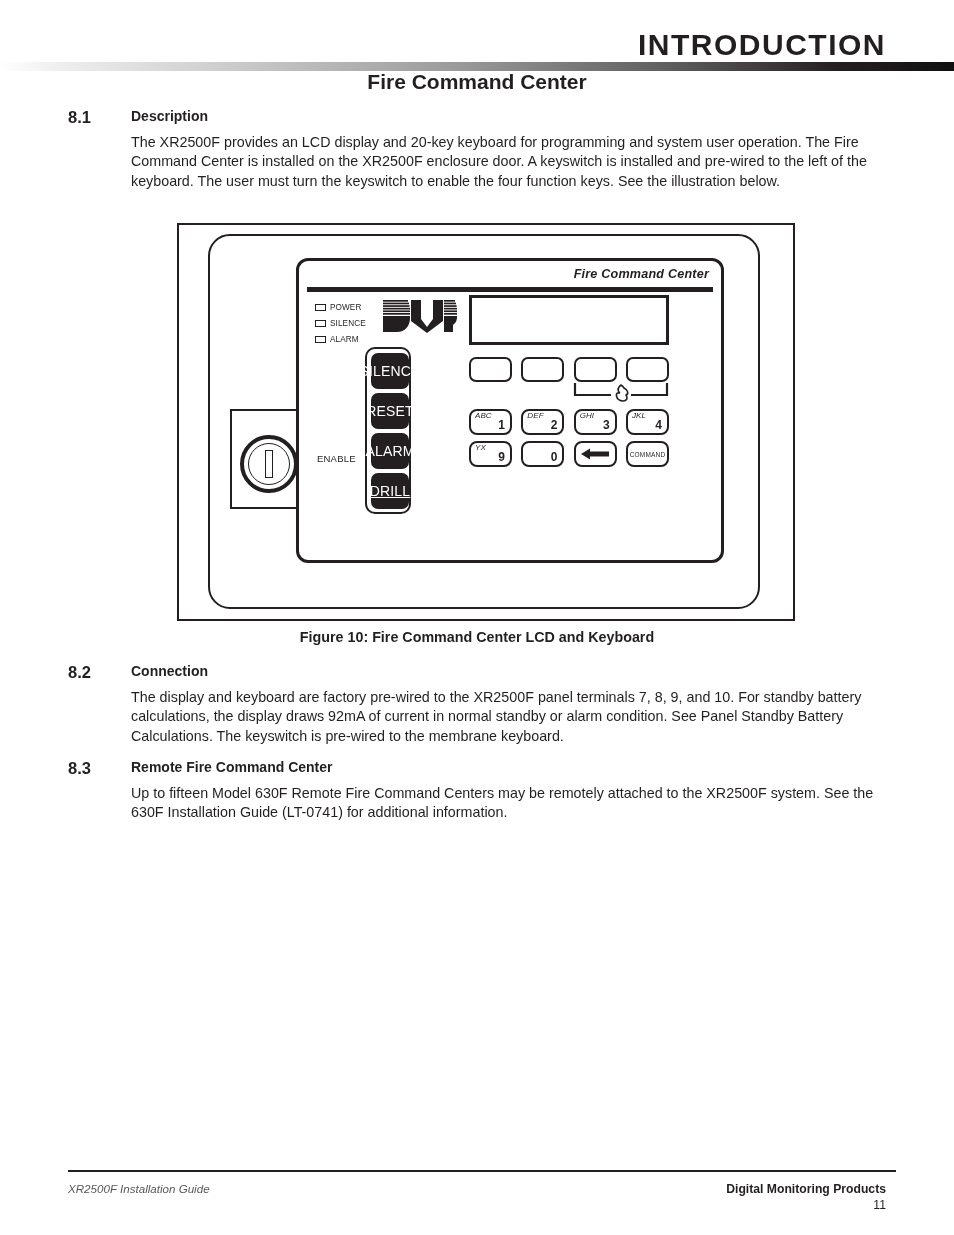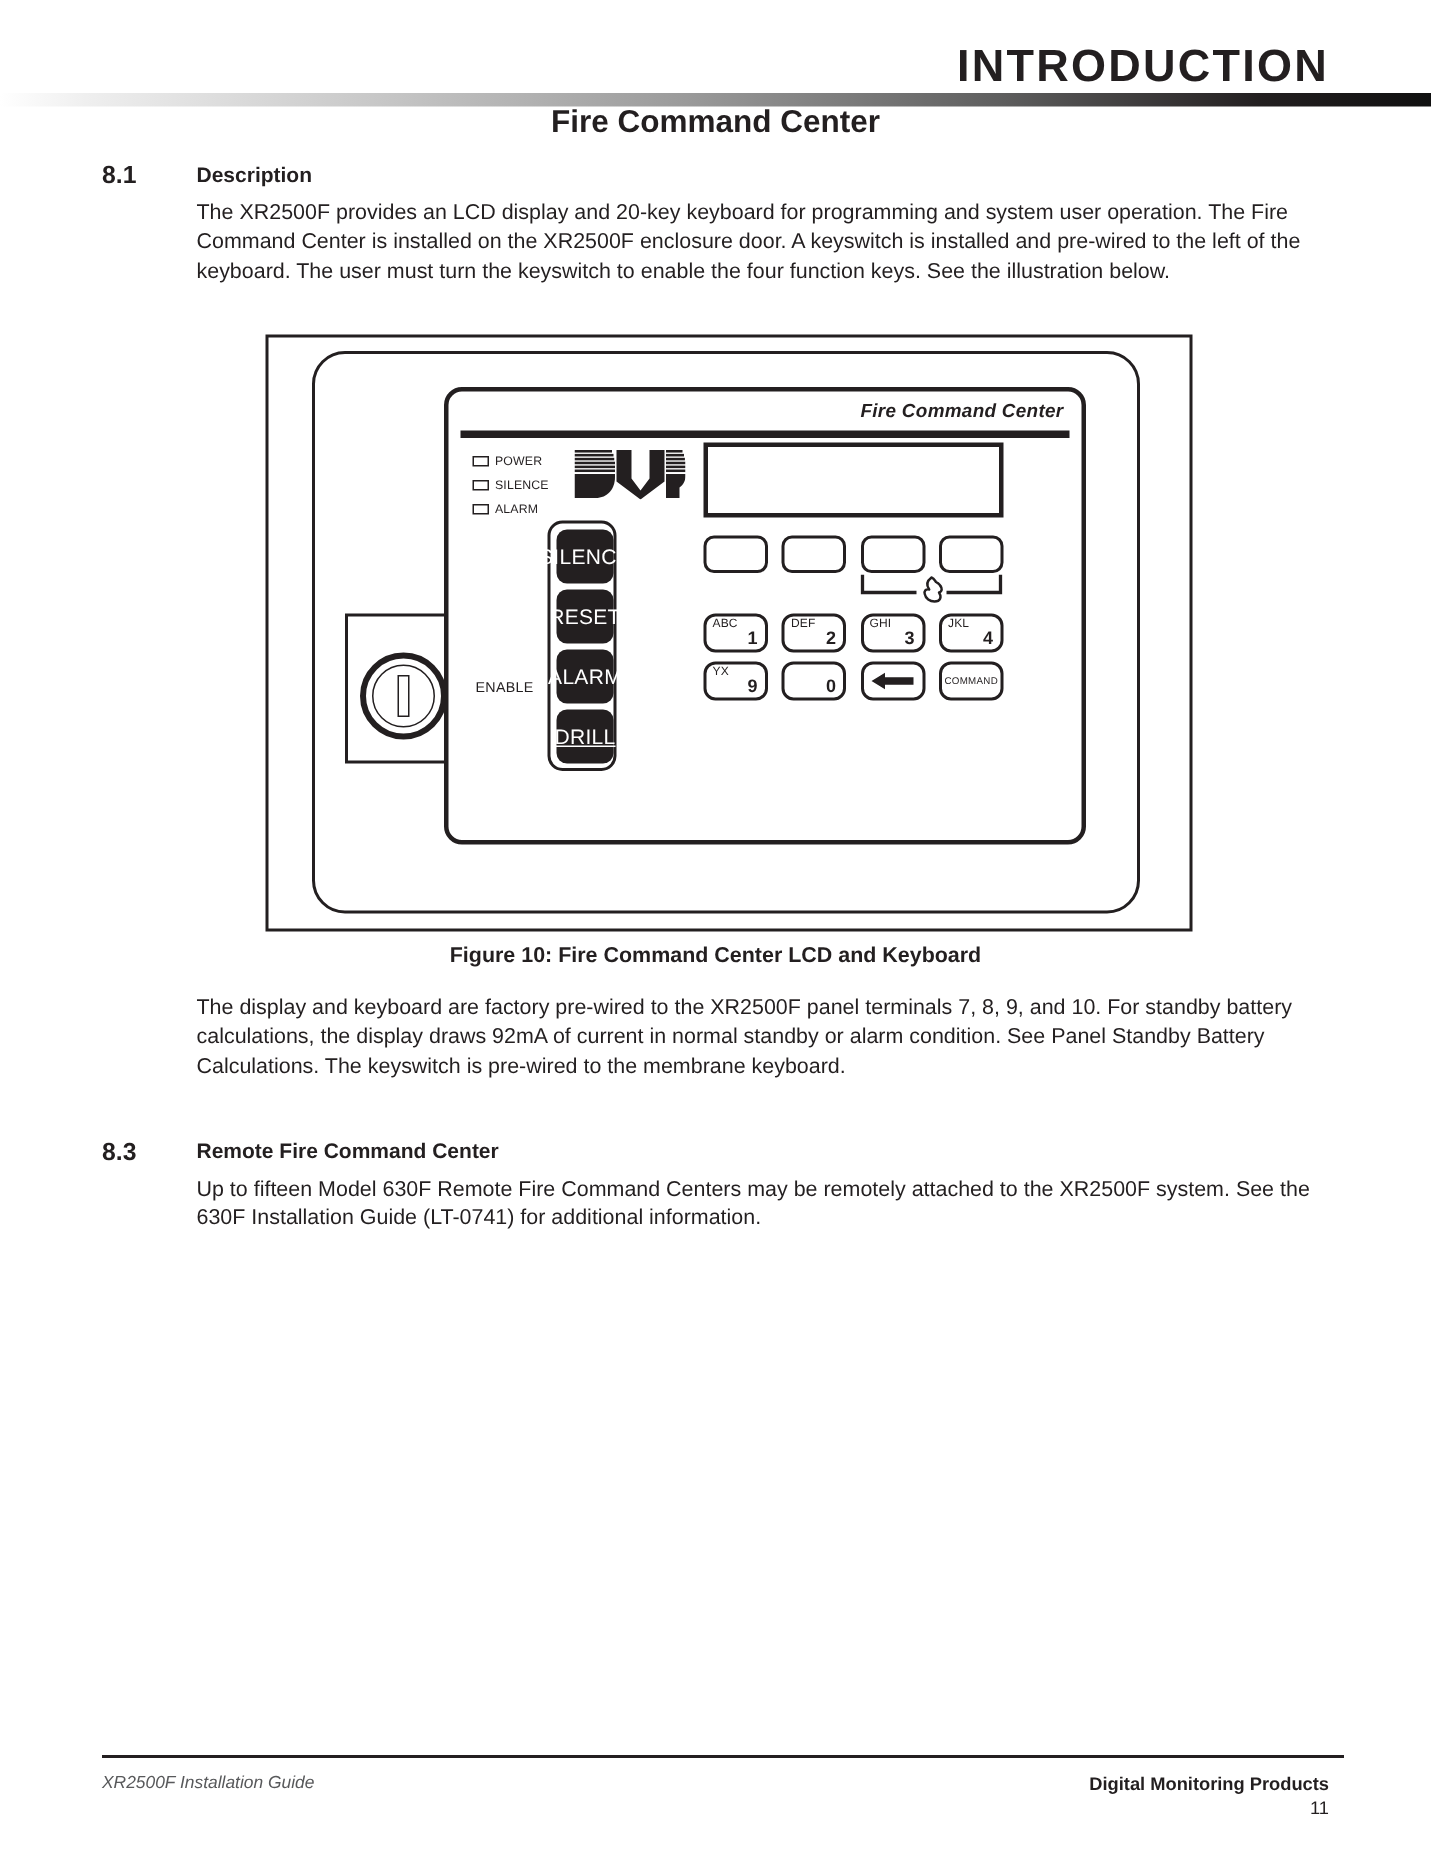--- a/index.html
+++ b/index.html
@@ -271,20 +271,21 @@
     border-radius: 8px;
     box-sizing: border-box;
     background: #ffffff;
   }
   .key-letters {
     position: absolute;
     left: 4px;
     top: 0px;
     font-size: 8px;
     letter-spacing: 0.1px;
+    font-style: italic;
   }
   .key-digit {
     position: absolute;
     right: 5px;
     bottom: 1px;
     font-size: 12px;
     font-weight: bold;
   }
   .key-word {
     position: absolute;
@@ -563,20 +564,24 @@
 
     </div>
 
   </div>
 
 </div>
 
 <div id="figure-caption">Figure 10: Fire Command Center LCD and Keyboard</div>
 
 <div class="section" id="section-connection">
+  <div class="sec-head">
+    <span class="sec-num">8.2</span>
+    <span class="sec-name">Connection</span>
+  </div>
   <div class="sec-body">The display and keyboard are factory pre-wired to the XR2500F panel terminals 7, 8, 9, and 10.  For standby battery calculations, the display draws 92mA of current in normal standby or alarm condition.  See Panel Standby Battery Calculations.  The keyswitch is pre-wired to the membrane keyboard.</div>
 </div>
 
 <div class="section" id="section-remote">
   <div class="sec-head">
     <span class="sec-num">8.3</span>
     <span class="sec-name">Remote Fire Command Center</span>
   </div>
   <div class="sec-body">Up to fifteen Model 630F Remote Fire Command Centers may be remotely attached to the XR2500F system. See the 630F Installation Guide (LT-0741) for additional information.</div>
 </div>

